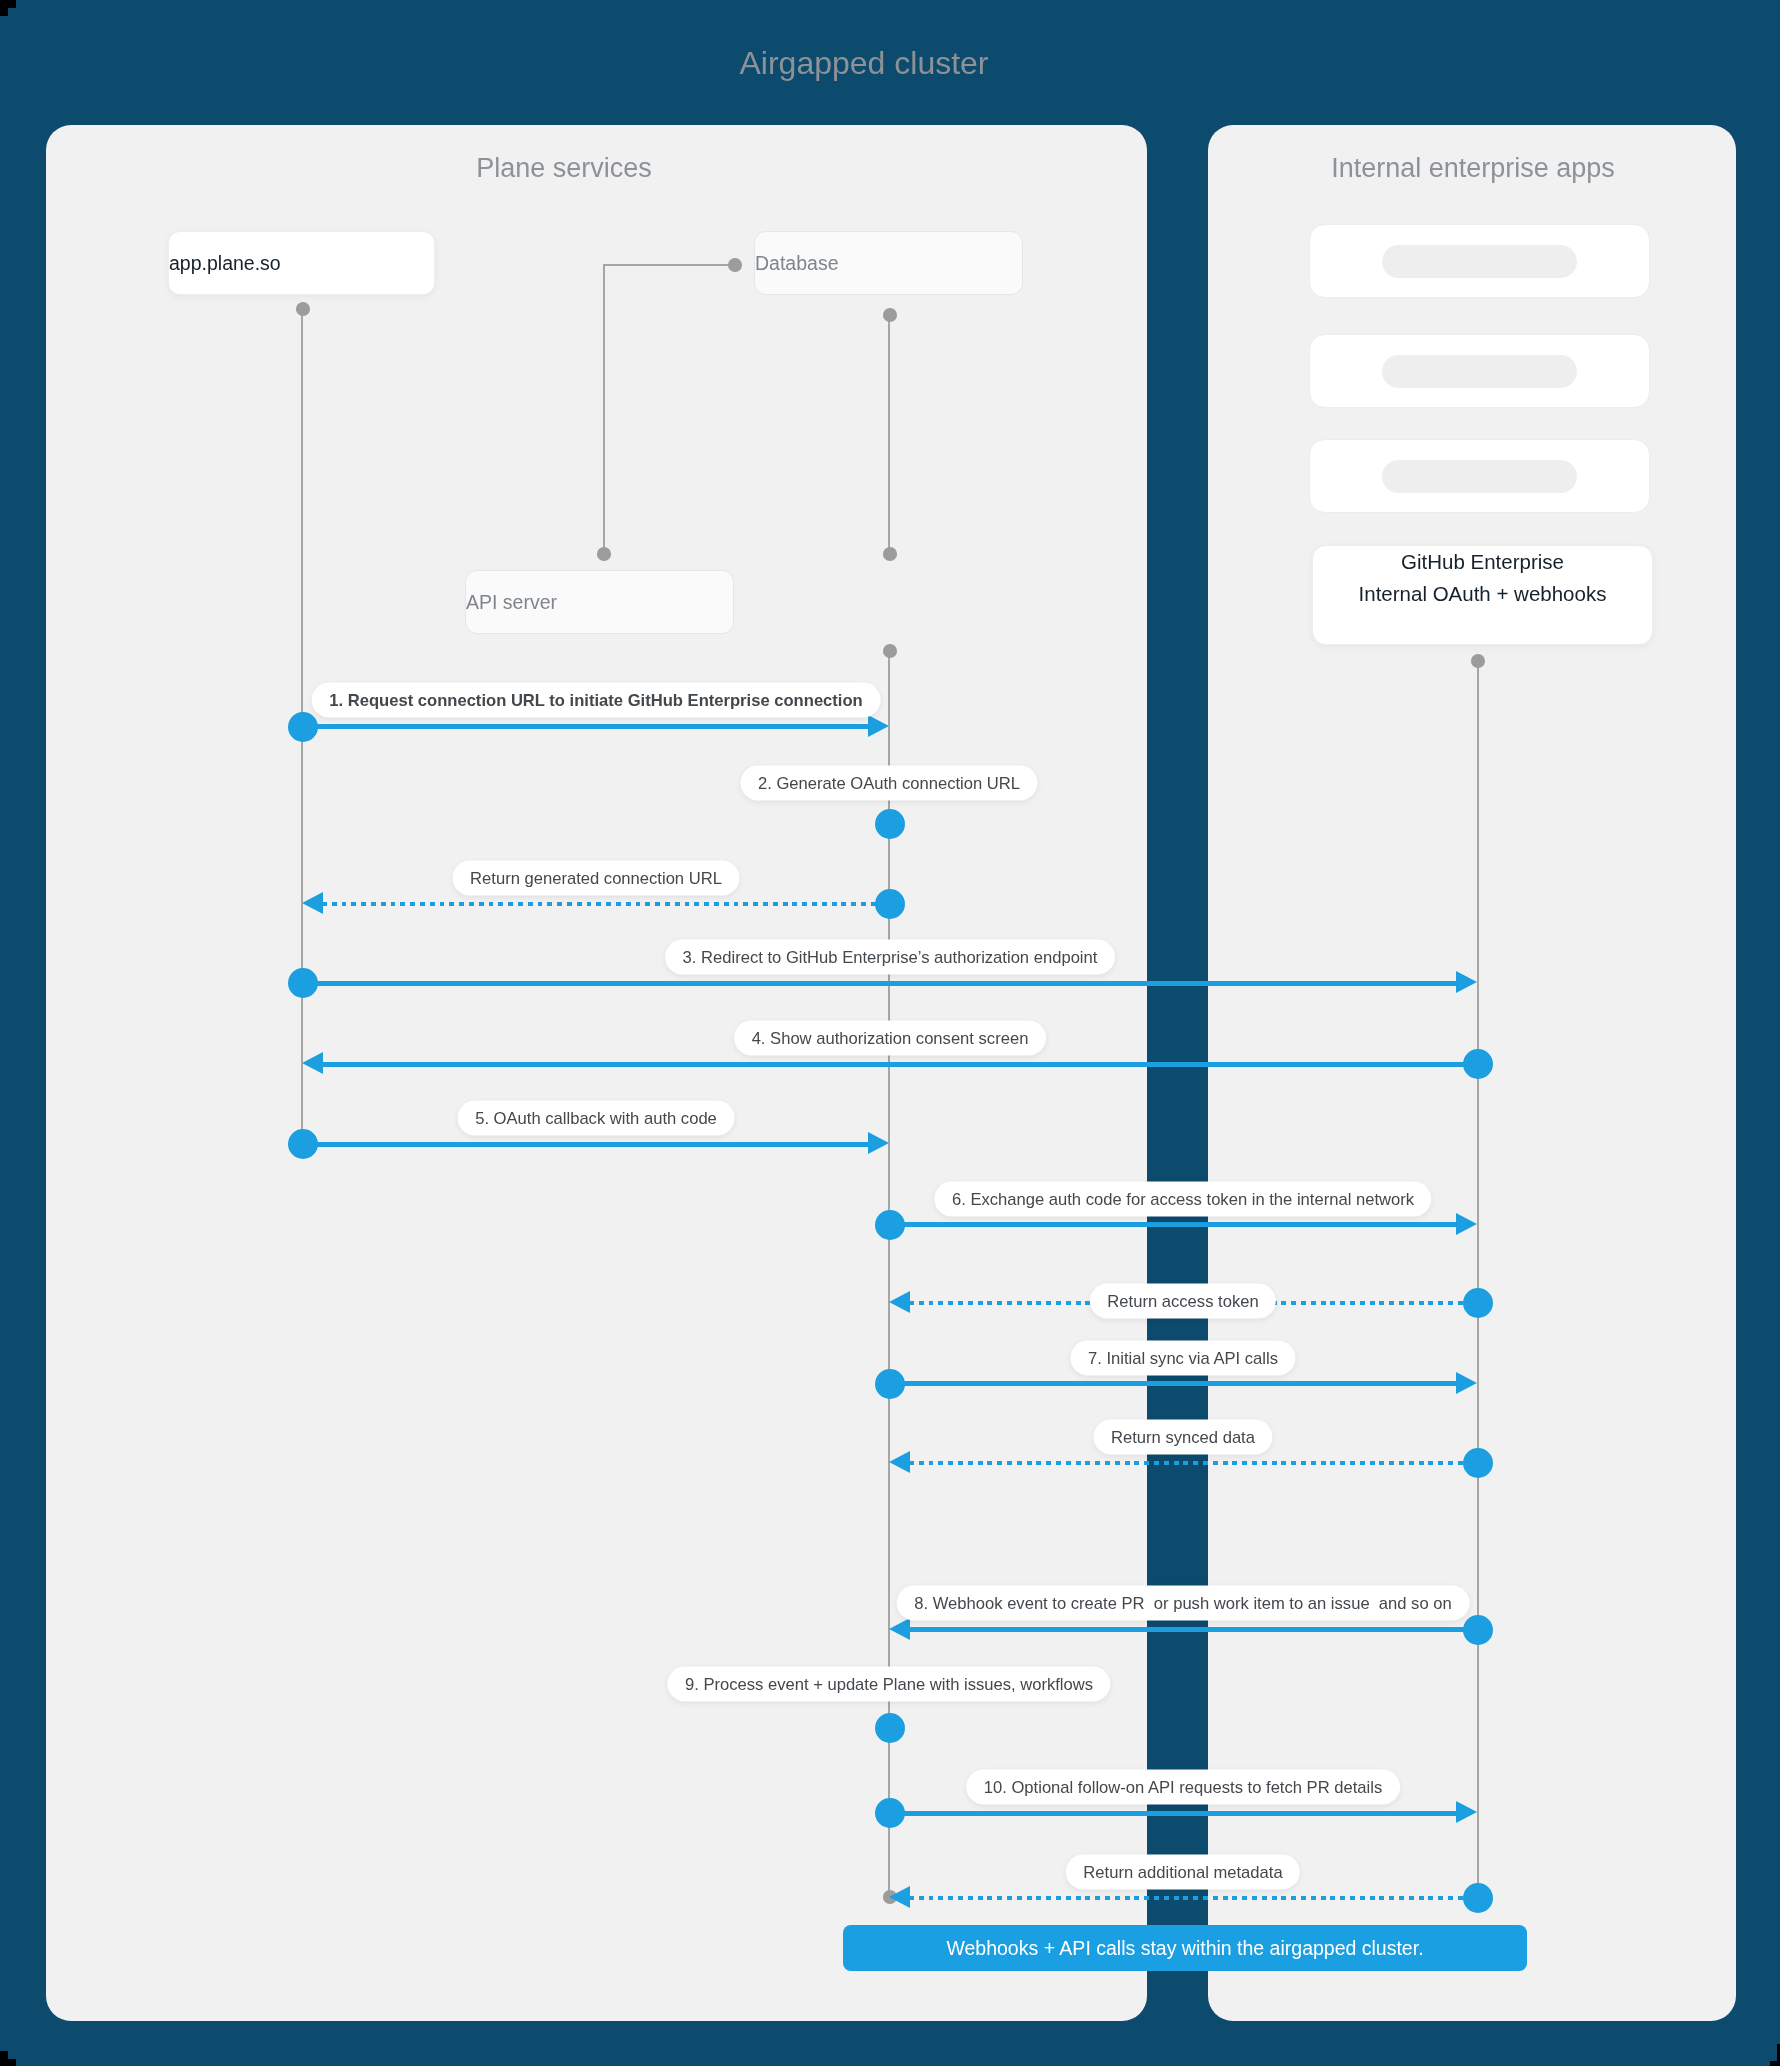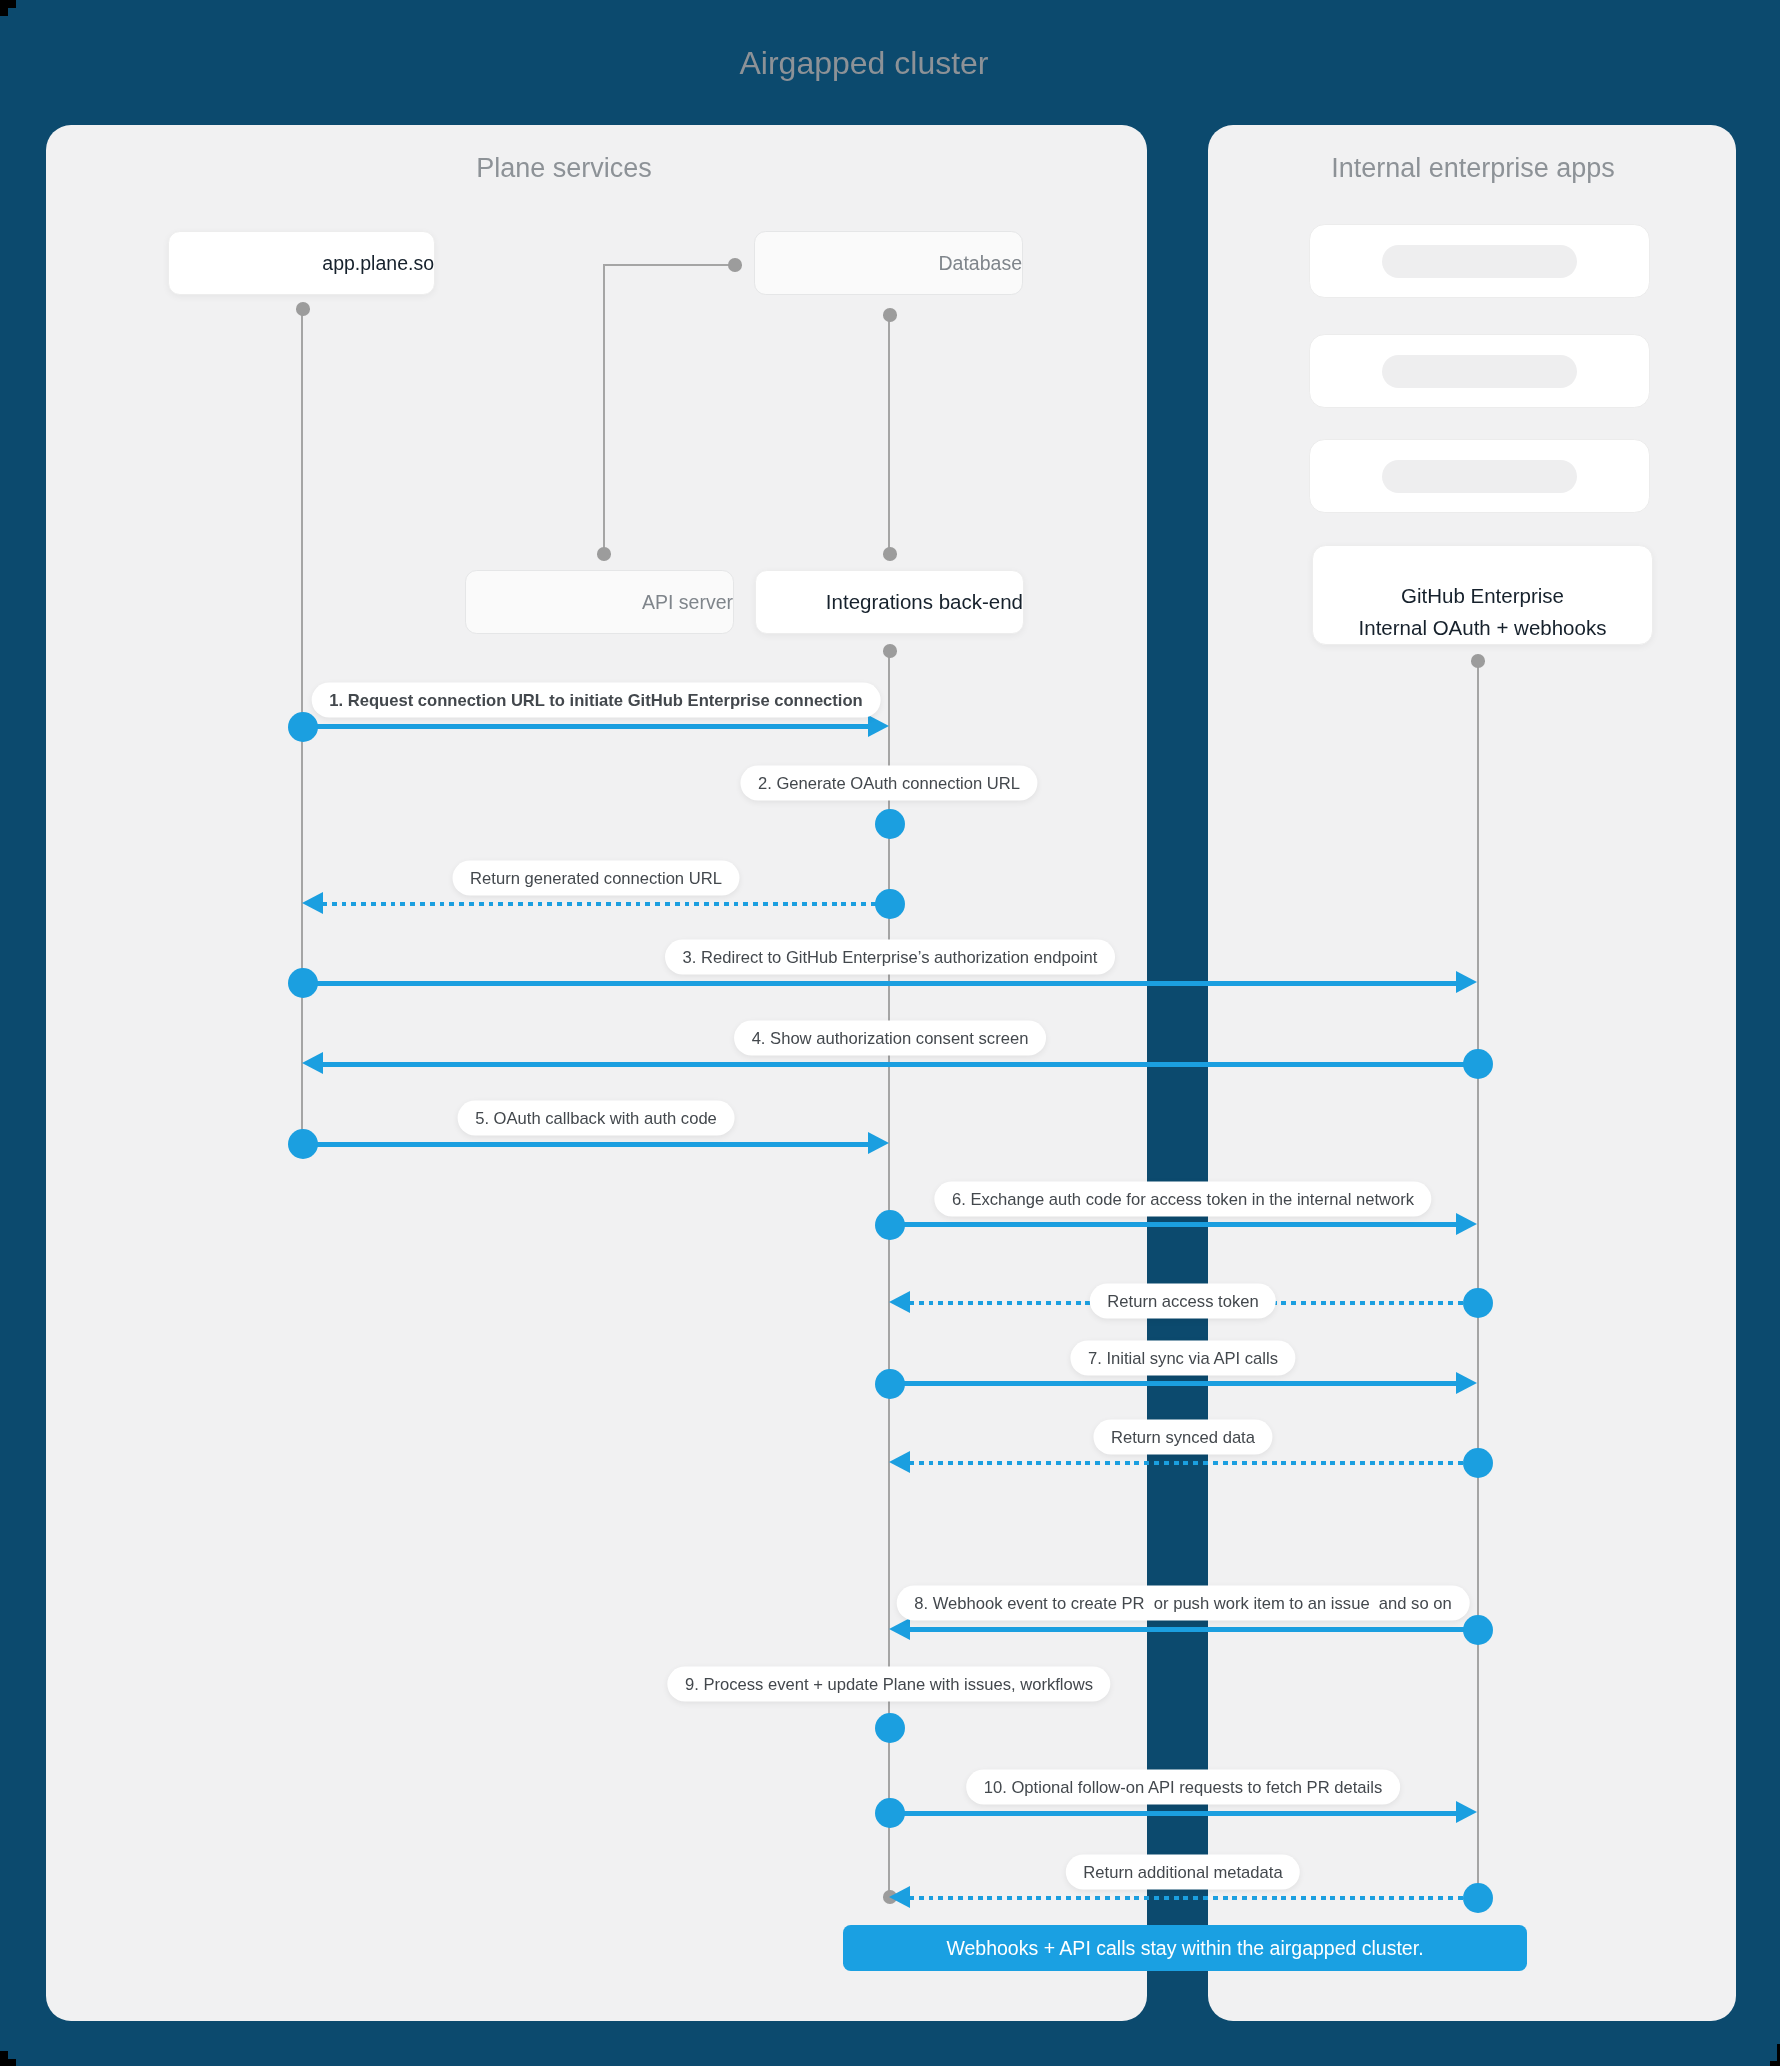--- a/index.html
+++ b/index.html
@@ -9,21 +9,21 @@
   .panel-heading{position:absolute;transform:translate(-50%,-50%);font-size:27px;font-weight:500;
          color:#8d9297;white-space:nowrap;z-index:2;}
   #page-title{position:absolute;left:864px;top:63px;transform:translate(-50%,-50%);
          font-size:32px;font-weight:500;color:#8d9297;white-space:nowrap;z-index:2;}
   .lifeline{position:absolute;background:#a5a5a5;z-index:3;}
   .gdot{position:absolute;width:13.7px;height:13.7px;border-radius:50%;background:#9c9c9c;z-index:4;}
   .placeholder-card{position:absolute;left:1309px;width:341px;height:74px;background:#ffffff;
          border:1px solid #ececec;border-radius:15.6px;box-sizing:border-box;z-index:2;
          display:flex;align-items:center;justify-content:center;}
   .placeholder-pill{width:195px;height:33px;border-radius:16.6px;background:#eeeeef;}
-  .actor-box{position:absolute;box-sizing:border-box;display:flex;align-items:center;justify-content:flex-end;
+  .actor-box{position:absolute;box-sizing:border-box;display:flex;align-items:center;justify-content:flex-start;
          text-align:center;border-radius:11.7px;z-index:8;}
   .actor-white{background:#ffffff;border:1px solid #ededed;box-shadow:0 2px 7.8px rgba(0,0,0,0.05);}
   .actor-flat{background:#fafafa;border:1px solid #e5e6e7;}
   .actor-dark-text{color:#16212c;}
   .actor-gray-text{color:#7f858b;}
   .msg-line{position:absolute;z-index:5;}
   .msg-line.solid{height:4.9px;background:#1b9fe0;}
   .msg-line.dashed{height:3.9px;background:repeating-linear-gradient(to right,#1b9fe0 0 4.9px,transparent 4.9px 9.8px);}
   .msg-head{position:absolute;width:0;height:0;z-index:5;}
   .msg-head.right{border-left:21.5px solid #1b9fe0;border-top:11.7px solid transparent;border-bottom:11.7px solid transparent;}
@@ -77,23 +77,20 @@
   <div class="gdot" style="left:1471px;top:654px;"></div>
 
   <div class="actor-box actor-white actor-dark-text" style="left:168px;top:231px;width:267px;height:64px;font-size:19.5px;">
     <span>app.plane.so</span>
   </div>
   <div class="actor-box actor-flat actor-gray-text" style="left:754px;top:231px;width:269px;height:64px;font-size:19.5px;">
     <span>Database</span>
   </div>
   <div class="actor-box actor-flat actor-gray-text" style="left:465px;top:570px;width:269px;height:64px;font-size:19.5px;">
     <span>API server</span>
-  </div>
-  <div class="actor-box actor-white actor-dark-text" style="left:755px;top:570px;width:269px;height:64px;font-size:20.5px;">
-    <span>Integrations back-end</span>
   </div>
   <div class="actor-box actor-white actor-dark-text" style="left:1312px;top:545px;width:341px;height:100px;font-size:20.5px;line-height:32px;border-radius:13.7px;flex-direction:column;">
     <span>GitHub Enterprise</span>
     <span>Internal OAuth + webhooks</span>
   </div>
 
   <div id="messages-layer">
       <div class="msg-line solid" style="left: 302px; top: 724px; width: 568px;"></div>
       <div class="msg-head right" style="left: 868px; top: 715px;"></div>
       <div class="msg-node" style="left: 288px; top: 712px;"></div>

